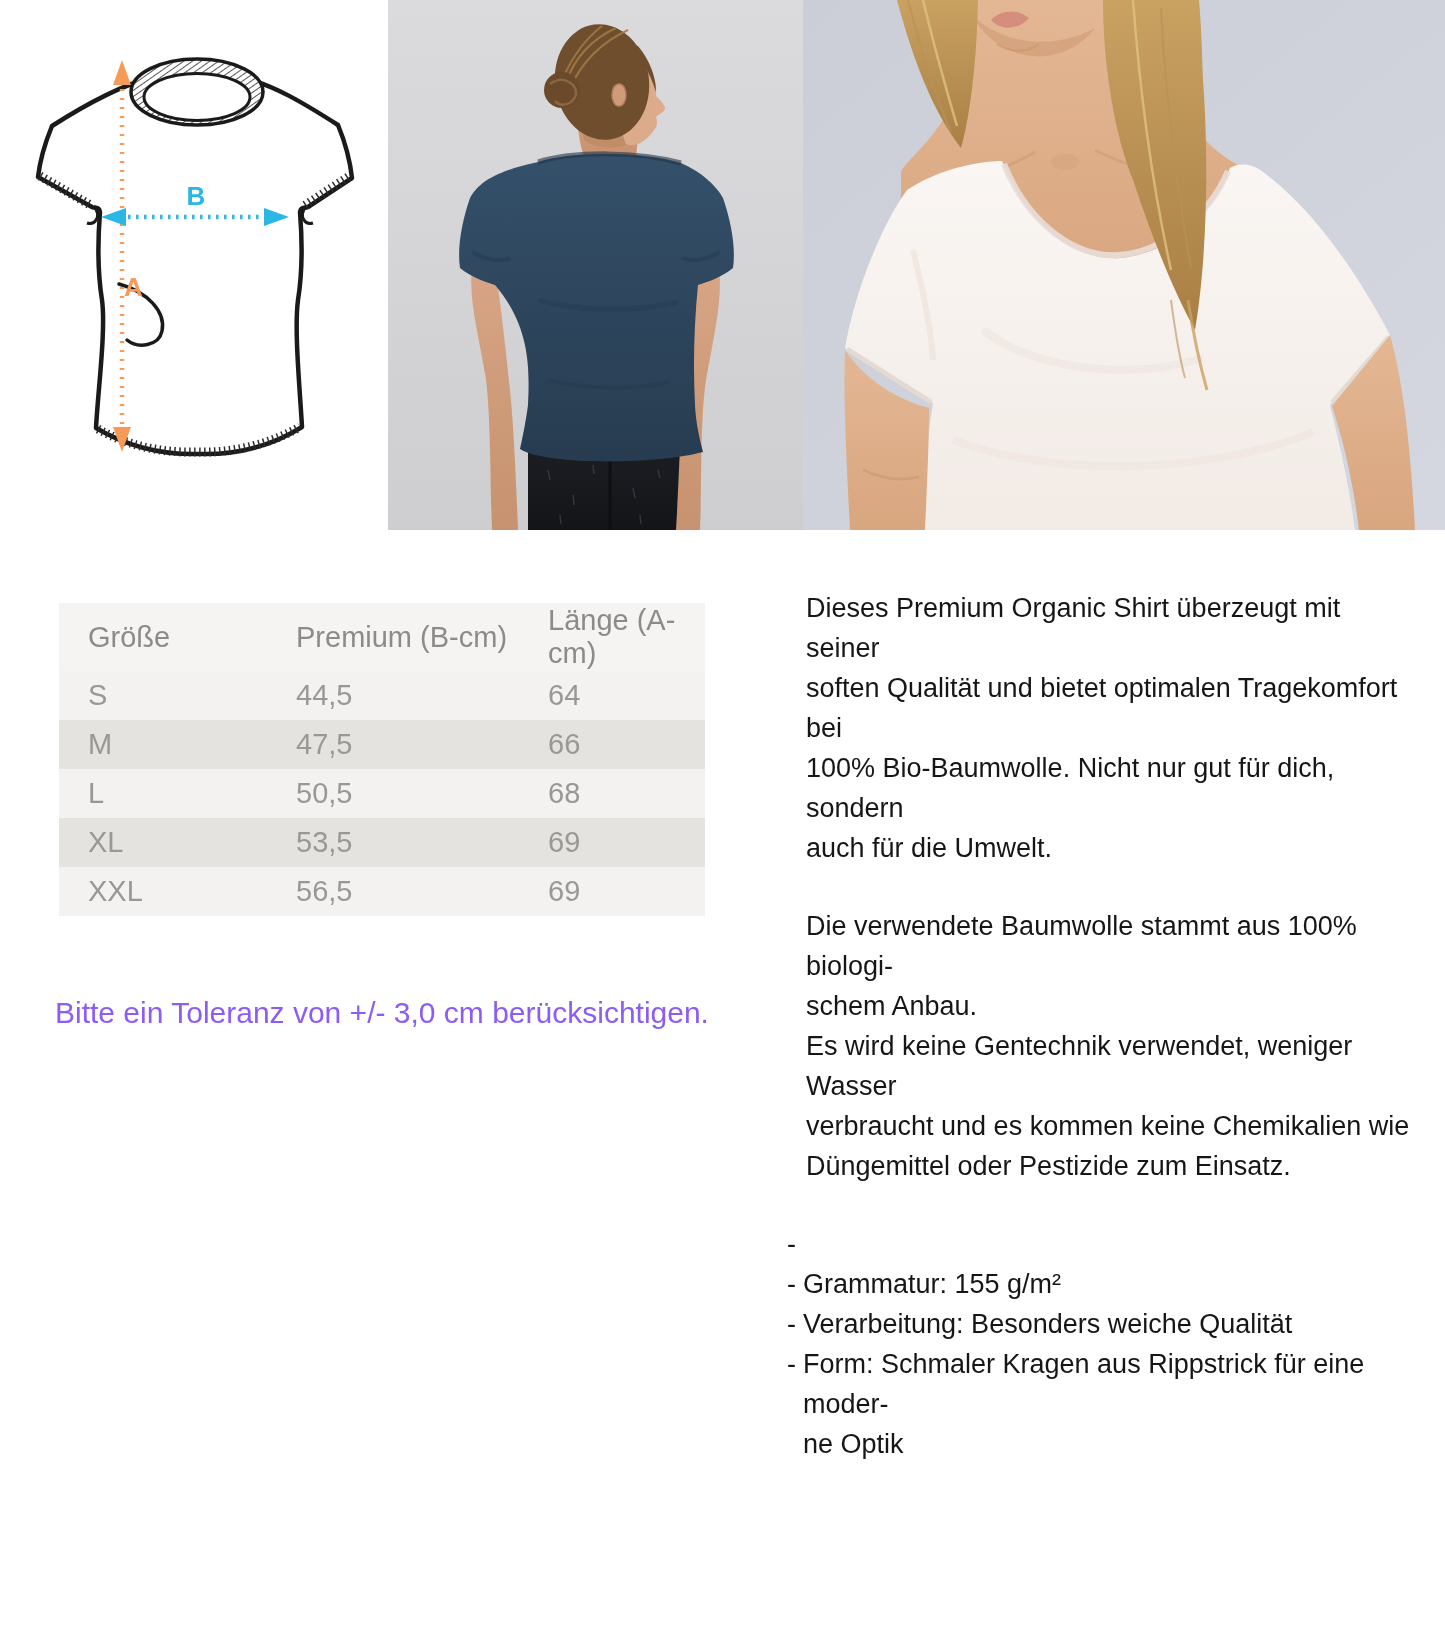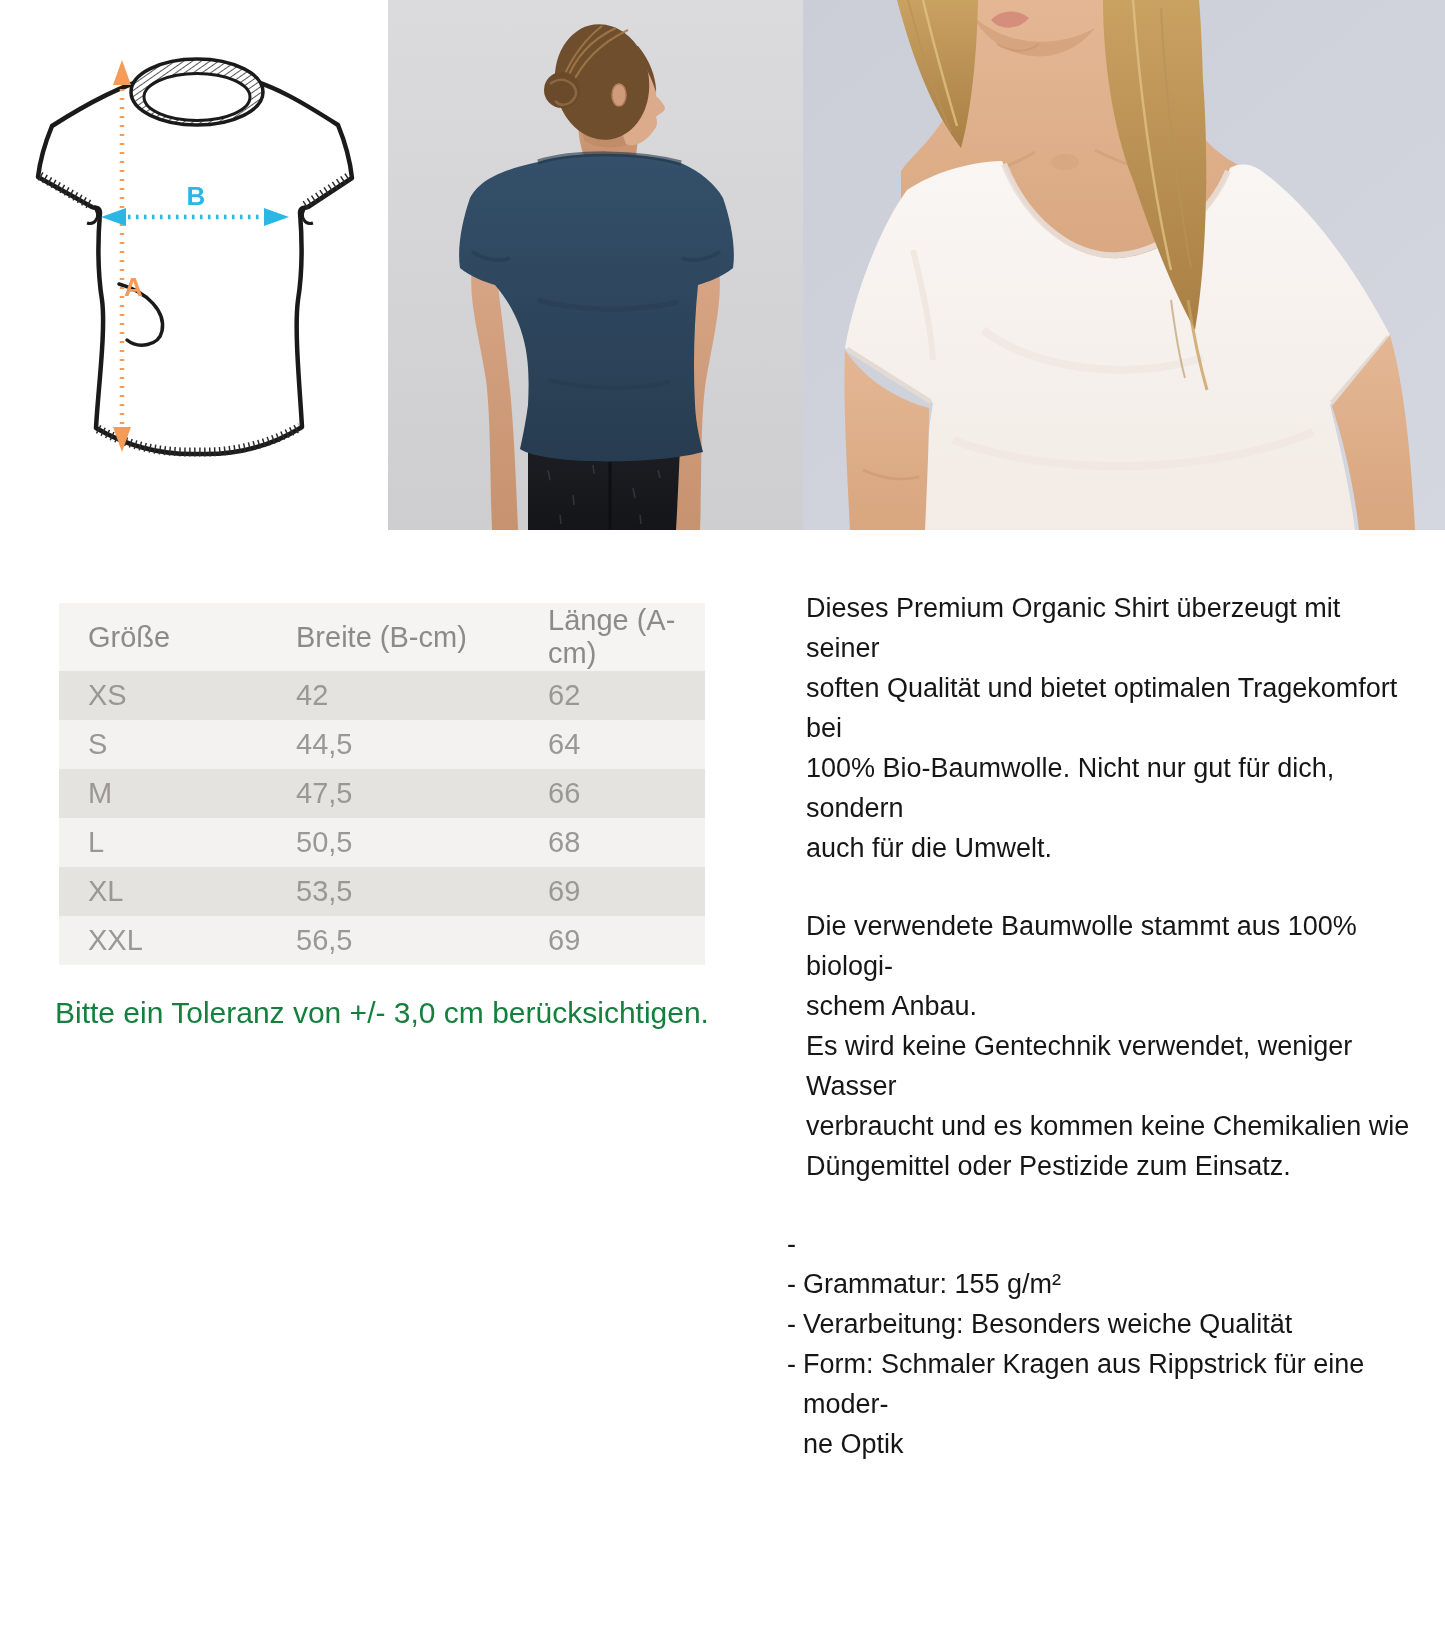--- a/index.html
+++ b/index.html
@@ -15,21 +15,21 @@
   .size-table{position:absolute;left:59px;top:603px;width:641px;border-collapse:collapse;
               table-layout:fixed;font-size:29px;color:#9a9895;}
   .size-table th{font-weight:normal;text-align:left;height:48px;background:#f5f4f2;color:#8d8b88;}
   .size-table td{height:47px;}
   .size-table th:nth-child(1),.size-table td:nth-child(1){width:206px;padding-left:29px;}
   .size-table th:nth-child(2),.size-table td:nth-child(2){width:250px;}
   .size-table th:nth-child(3),.size-table td:nth-child(3){width:156px;}
   .size-table tr.row-dark td{background:#e5e3e0;}
   .size-table tr.row-light td{background:#f3f2f0;}
 
-  .tolerance{position:absolute;left:55px;top:996px;margin:0;font-size:30px;color:#15803d;}
+  .tolerance{position:absolute;left:55px;top:996px;margin:0;font-size:30px;color:#8b5cf6;}
 
   
   .description{position:absolute;left:798px;top:588px;width:615px;font-size:27px;
                line-height:40px;color:#161616;}
   .para{margin:0 0 38px 8px;white-space:pre-line;}
   .bullets{list-style:none;margin:0 0 0 -11px;padding:0;}
   .bullets li{display:flex;align-items:flex-start;}
   .bullet-marker{width:16px;flex:0 0 16px;}
   .bullet-text{white-space:pre-line;}
 </style>
@@ -226,30 +226,25 @@
           <path fill="url(#gSkinF)" d="M587,335 C600,380 608,450 612,530 L556,530 C550,480 540,440 529,406 Z"></path>
         </g>
       </svg>
     </div>
   </div>
 
   <table class="size-table">
     <thead>
       <tr>
         <th>Größe</th>
-        <th>Breite (B-cm)</th>
+        <th>Premium (B-cm)</th>
         <th>Länge (A-cm)</th>
       </tr>
     </thead>
     <tbody>
-        <tr class="row-dark">
-          <td>XS</td>
-          <td>42</td>
-          <td>62</td>
-        </tr>
         <tr class="row-light">
           <td>S</td>
           <td>44,5</td>
           <td>64</td>
         </tr>
         <tr class="row-dark">
           <td>M</td>
           <td>47,5</td>
           <td>66</td>
         </tr>

